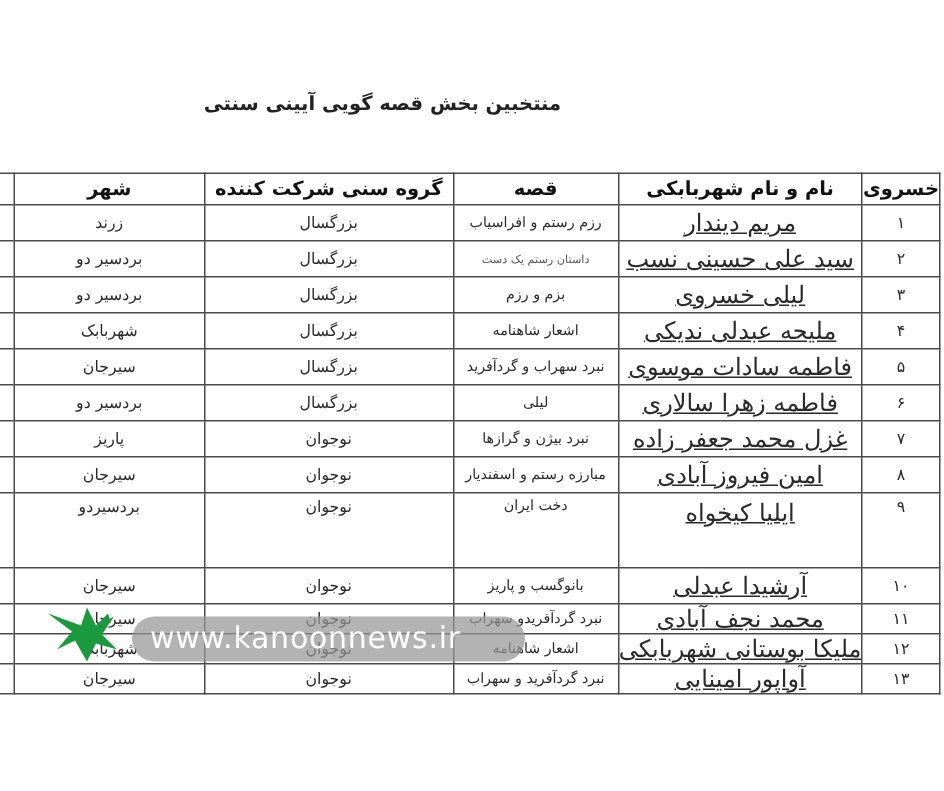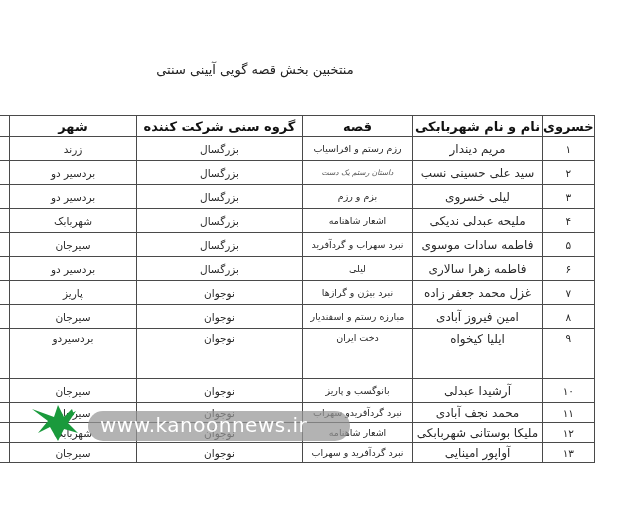--- a/index.html
+++ b/index.html
@@ -2,35 +2,35 @@
 <html><head>
 <meta charset="utf-8">
 <style>
   html, body { margin: 0; padding: 0; }
   body {
     width: 629px; height: 527px; background: #ffffff; position: relative; overflow: hidden;
     font-family: "DejaVu Sans", sans-serif; color: #1a1a1a;
   }
   .title {
     position: absolute; left: 130px; top: 62px; width: 250px; text-align: center;
-    font-size: 13px; font-weight: normal; direction: rtl; color: #222;
+    font-size: 13px; font-weight: bold; direction: rtl; color: #222;
   }
   table.grid {
     position: absolute; left: -2px; top: 115px; border-collapse: collapse;
     direction: rtl; table-layout: fixed;
   }
   table.grid td, table.grid th {
     border: 1.4px solid #4a4a4a; padding: 0; text-align: center; vertical-align: middle;
     overflow: hidden; white-space: nowrap;
   }
   table.grid th { font-size: 13px; font-weight: bold; height: 20px; color: #111; }
   table.grid td { font-size: 10.5px; height: 23px; color: #2a2a2a; }
-  table.grid td.name { font-size: 12px; }
+  table.grid td.name { font-size: 16px; text-decoration: underline; }
   table.grid td.story { font-size: 9.5px; }
-  table.grid td.story.tiny { font-size: 7.5px; color: #555; font-style: italic; }
+  table.grid td.story.tiny { font-size: 7.5px; color: #555; }
   table.grid tr.tall td { height: 46px; vertical-align: top; padding-top: 3px; }
   table.grid tr.short td { height: 19px; }
   .col-num { width: 47px; }
   .col-name { width: 130px; }
   .col-story { width: 110px; }
   .col-age { width: 166px; }
   .col-city { width: 127px; }
   .col-extra { width: 11px; }
   .watermark {
     position: absolute; left: 28px; top: 411px; width: 302px; height: 33px;

